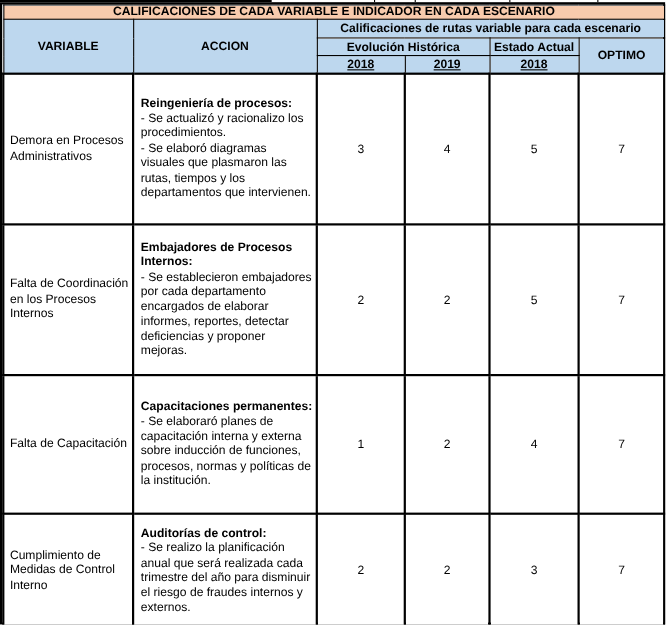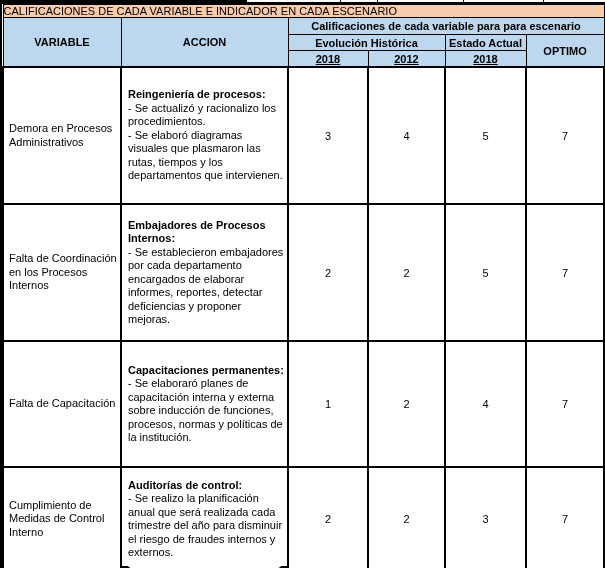--- a/index.html
+++ b/index.html
@@ -24,24 +24,24 @@
     top: 2px; left: 0;
     width: 601px; height: 562px;
     border: 2px solid #000;
     background: #fff;
   }
   table { border-collapse: collapse; table-layout: fixed; width: 601px; }
   td { border: 1px solid #000; padding: 0; overflow: hidden; }
 
   .title-row td {
     background: var(--title_bg, #F8CBAD);
-    font-weight: normal;
+    font-weight: bold;
     font-size: 11px;
     line-height: 11px;
-    text-align: left;
+    text-align: center;
     vertical-align: middle;
     height: 12px;
   }
   tr.hdr td {
     background: var(--header_bg, #BDD7EE);
     font-weight: bold;
     font-size: 11px;
     text-align: center;
     vertical-align: middle;
   }
@@ -62,21 +62,20 @@
     padding: 2px 2px 2px 5px;
     line-height: 13.5px;
     margin-top: 40px;
   }
   td.acc-cell {
     background: #ffffff;
     vertical-align: middle;
     text-align: left;
     padding: 2px 2px 2px 6px;
     line-height: 13.5px;
-    border-radius: 20px;
   }
   .acc-title { font-weight: bold; white-space: pre-line; }
   .acc-body  { white-space: pre-line; }
   td.num {
     background: var(--cell_gray, #E7E6E6);
     text-align: center;
     vertical-align: middle;
     font-size: 11px;
   }
 </style>
@@ -105,32 +104,32 @@
       </colgroup>
 
       <tbody>
           <tr class="title-row">
         <td colspan="6">CALIFICACIONES DE CADA VARIABLE E INDICADOR EN CADA ESCENARIO</td>
       </tr>
 
       <tr class="hdr hdr-a">
         <td rowspan="3">VARIABLE</td>
         <td rowspan="3">ACCION</td>
-        <td colspan="4">Calificaciones de cada variable para para escenario</td>
+        <td colspan="4">Calificaciones de rutas variable para cada escenario</td>
       </tr>
 
       <tr class="hdr hdr-b">
         <td colspan="2">Evolución Histórica</td>
         <td>Estado Actual</td>
         <td rowspan="2">OPTIMO</td>
       </tr>
 
       <tr class="hdr hdr-c">
         <td>2018</td>
-        <td>2012</td>
+        <td>2019</td>
         <td>2018</td>
       </tr>
 
       <tr class="data r1">
         <td class="var-cell">Demora en Procesos Administrativos</td>
         <td class="acc-cell">
           <div class="acc-title">Reingeniería de procesos:</div>
           <div class="acc-body">- Se actualizó y racionalizo los procedimientos.
 - Se elaboró diagramas visuales que plasmaron las rutas, tiempos y los departamentos que intervienen.</div>
         </td>

